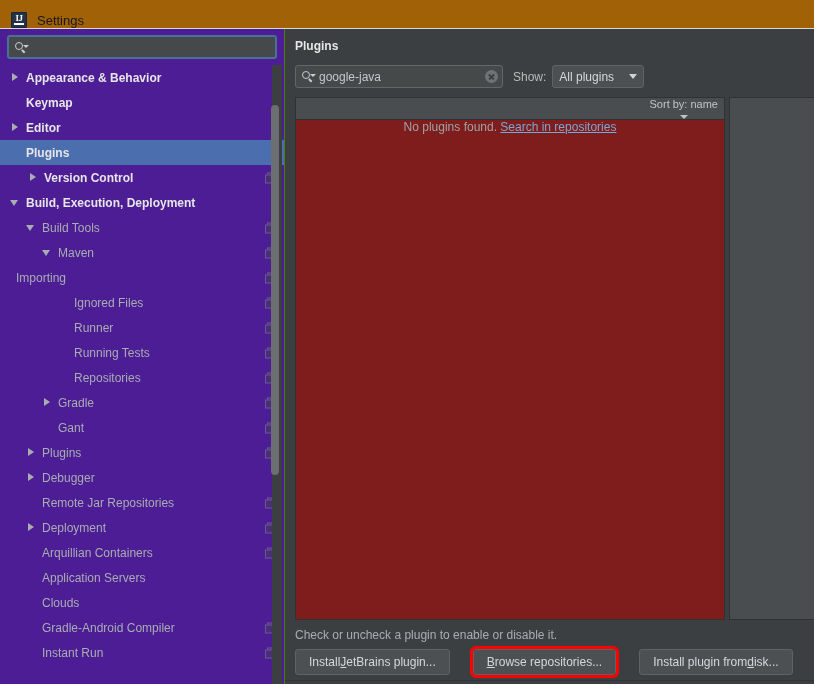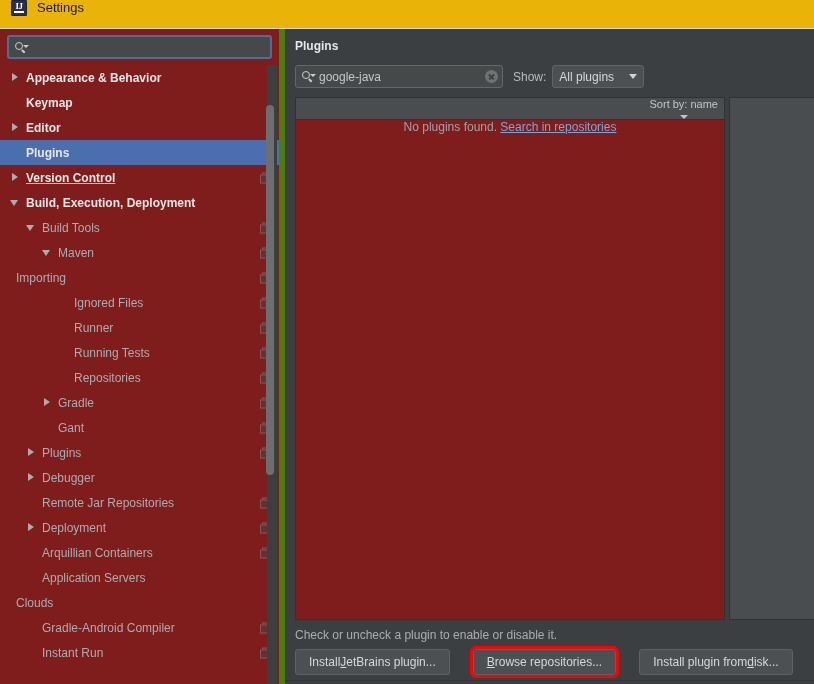--- a/index.html
+++ b/index.html
@@ -11,23 +11,23 @@
     background: #3c3f41;
     font-family: "Liberation Sans", sans-serif;
     font-size: 12px;
     color: #bbbbbb;
     -webkit-font-smoothing: antialiased;
   }
 
   
   #titlebar {
     height: 29px;
-    background: #eab308;
-    display: flex;
-    align-items: flex-start;
+    background: #a16207;
+    display: flex;
+    align-items: flex-end;
     padding-left: 11px;
     border-bottom: 1px solid #d8d8d8;
   }
   #app-icon {
     width: 16px; height: 16px;
     background: #25324a;
     border: 1px solid #1a2438;
     position: relative;
     flex: 0 0 auto;
     border-radius: 1px;
@@ -62,22 +62,22 @@
   #dialog-body {
     height: 655px;
     display: flex;
     background: #3c3f41;
   }
 
   
   #sidebar {
     width: 285px;
     flex: 0 0 285px;
-    background: #7f1d1d;
-    border-right: 6px solid #4d7c0f;
+    background: #4c1d95;
+    border-right: 1px solid #4d7c0f;
     position: relative;
     overflow: hidden;
   }
   #sidebar-search-wrap {
     padding: 6px 7px 5px 7px;
   }
   #sidebar-search {
     height: 24px;
     background: #45494a;
     border: 2px solid #4a6f9b;
@@ -435,21 +435,21 @@
           <span class="tree-label">Keymap</span>
         </div>
         <div class="tree-row top" style="padding-left: 10px;">
           <span class="arrow right"></span>
           <span class="tree-label">Editor</span>
         </div>
         <div class="tree-row top selected" style="padding-left: 10px; background: rgb(75, 110, 175);">
           <span class="arrow"></span>
           <span class="tree-label">Plugins</span>
         </div>
-        <div class="tree-row top" style="padding-left: 10px; text-decoration: underline;">
+        <div class="tree-row top" style="padding-left: 28px;">
           <span class="arrow right"></span>
           <span class="tree-label">Version Control</span>
           <span class="cfg-icon">
             <span class="c1"></span>
             <span class="c2"></span>
           </span>
         </div>
         <div class="tree-row top" style="padding-left: 10px;">
           <span class="arrow down"></span>
           <span class="tree-label">Build, Execution, Deployment</span>
@@ -559,21 +559,21 @@
           <span class="tree-label">Arquillian Containers</span>
           <span class="cfg-icon">
             <span class="c1"></span>
             <span class="c2"></span>
           </span>
         </div>
         <div class="tree-row" style="padding-left: 26px;">
           <span class="arrow"></span>
           <span class="tree-label">Application Servers</span>
         </div>
-        <div class="tree-row" style="">
+        <div class="tree-row" style="padding-left: 26px;">
           <span class="arrow"></span>
           <span class="tree-label">Clouds</span>
         </div>
         <div class="tree-row" style="padding-left: 26px;">
           <span class="arrow"></span>
           <span class="tree-label">Gradle-Android Compiler</span>
           <span class="cfg-icon">
             <span class="c1"></span>
             <span class="c2"></span>
           </span>

